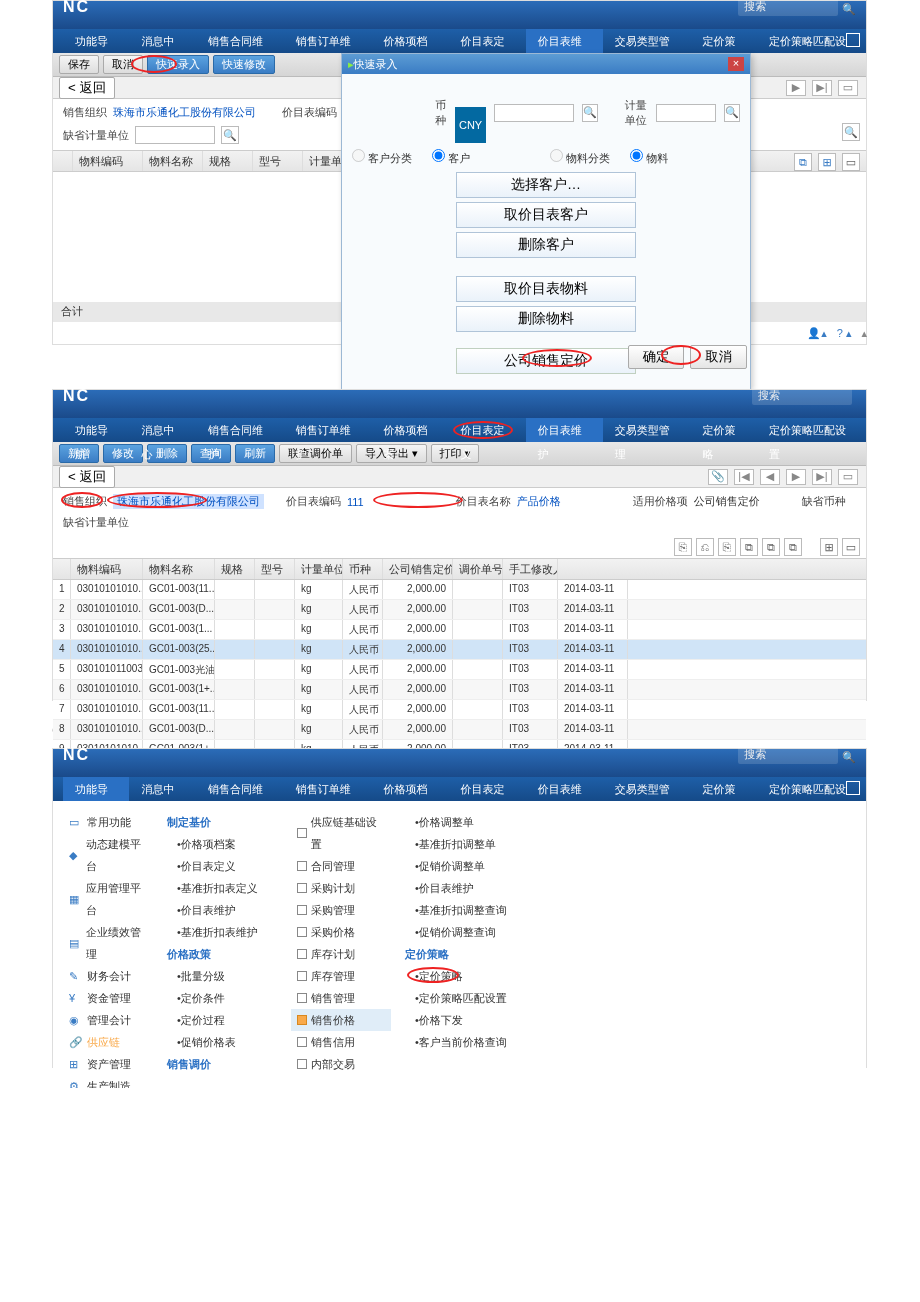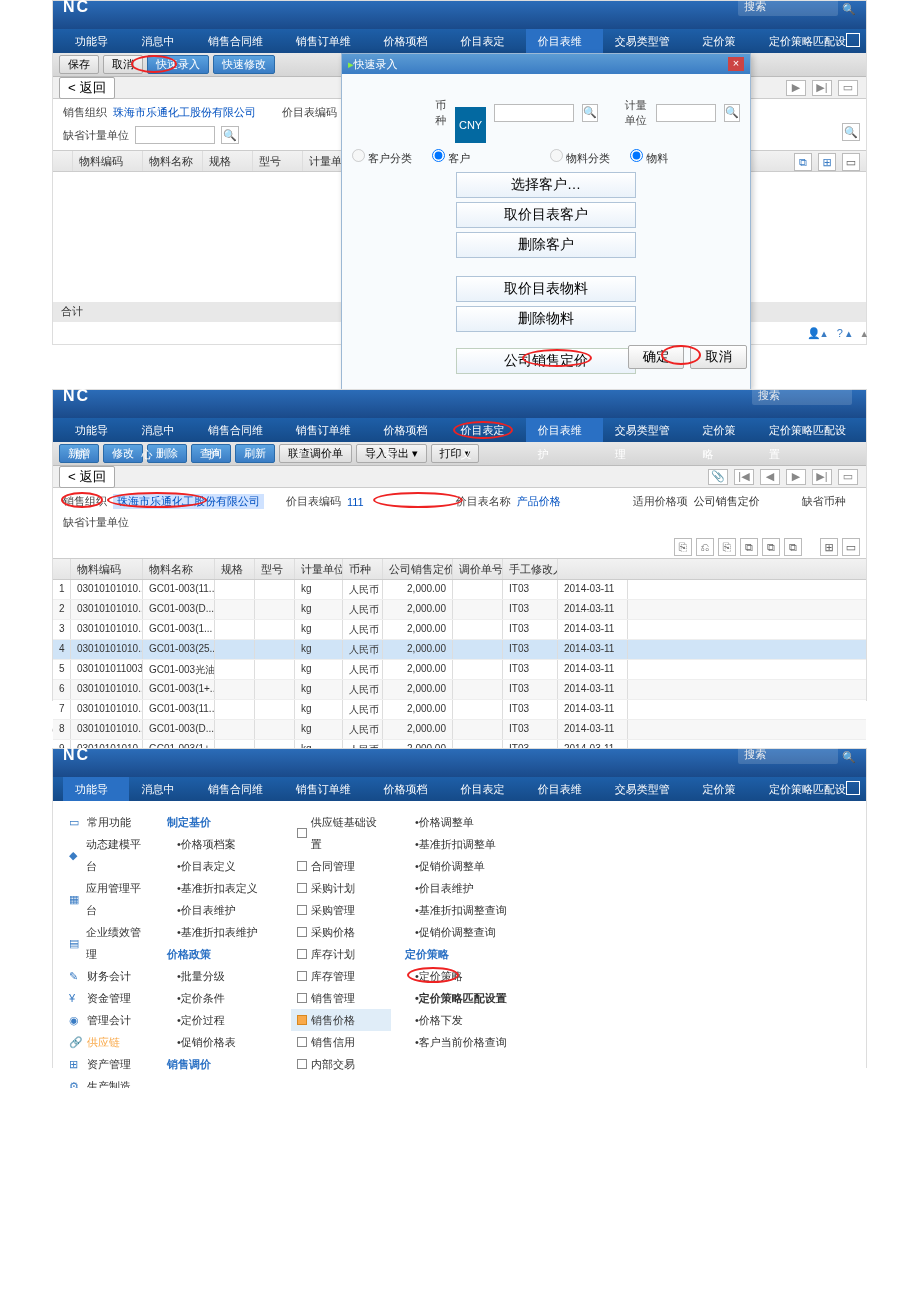--- a/index.html
+++ b/index.html
@@ -484,18 +484,18 @@
       </div>
     <div class="menu-col" id="s3-c4" style="width:120px; position:relative;">
         <div class="mi sub">•价格调整单</div>
         <div class="mi sub">•基准折扣调整单</div>
         <div class="mi sub">•促销价调整单</div>
         <div class="mi sub">•价目表维护</div>
         <div class="mi sub">•基准折扣调整查询</div>
         <div class="mi sub">•促销价调整查询</div>
         <div class="grp-title">定价策略</div>
         <div class="mi sub" style="position:relative;">•定价策略<div class="circ" style="width:52px;height:16px;left:2px;top:2px;"></div></div>
-        <div class="mi sub" style="position:relative;font-weight:bold;">•定价策略匹配设置</div>
+        <div class="mi sub" style="position:relative;">•定价策略匹配设置</div>
         <div class="mi sub">•价格下发</div>
         <div class="mi sub">•客户当前价格查询</div>
       </div>
   </div>
 </div>
 
 </body></html>

